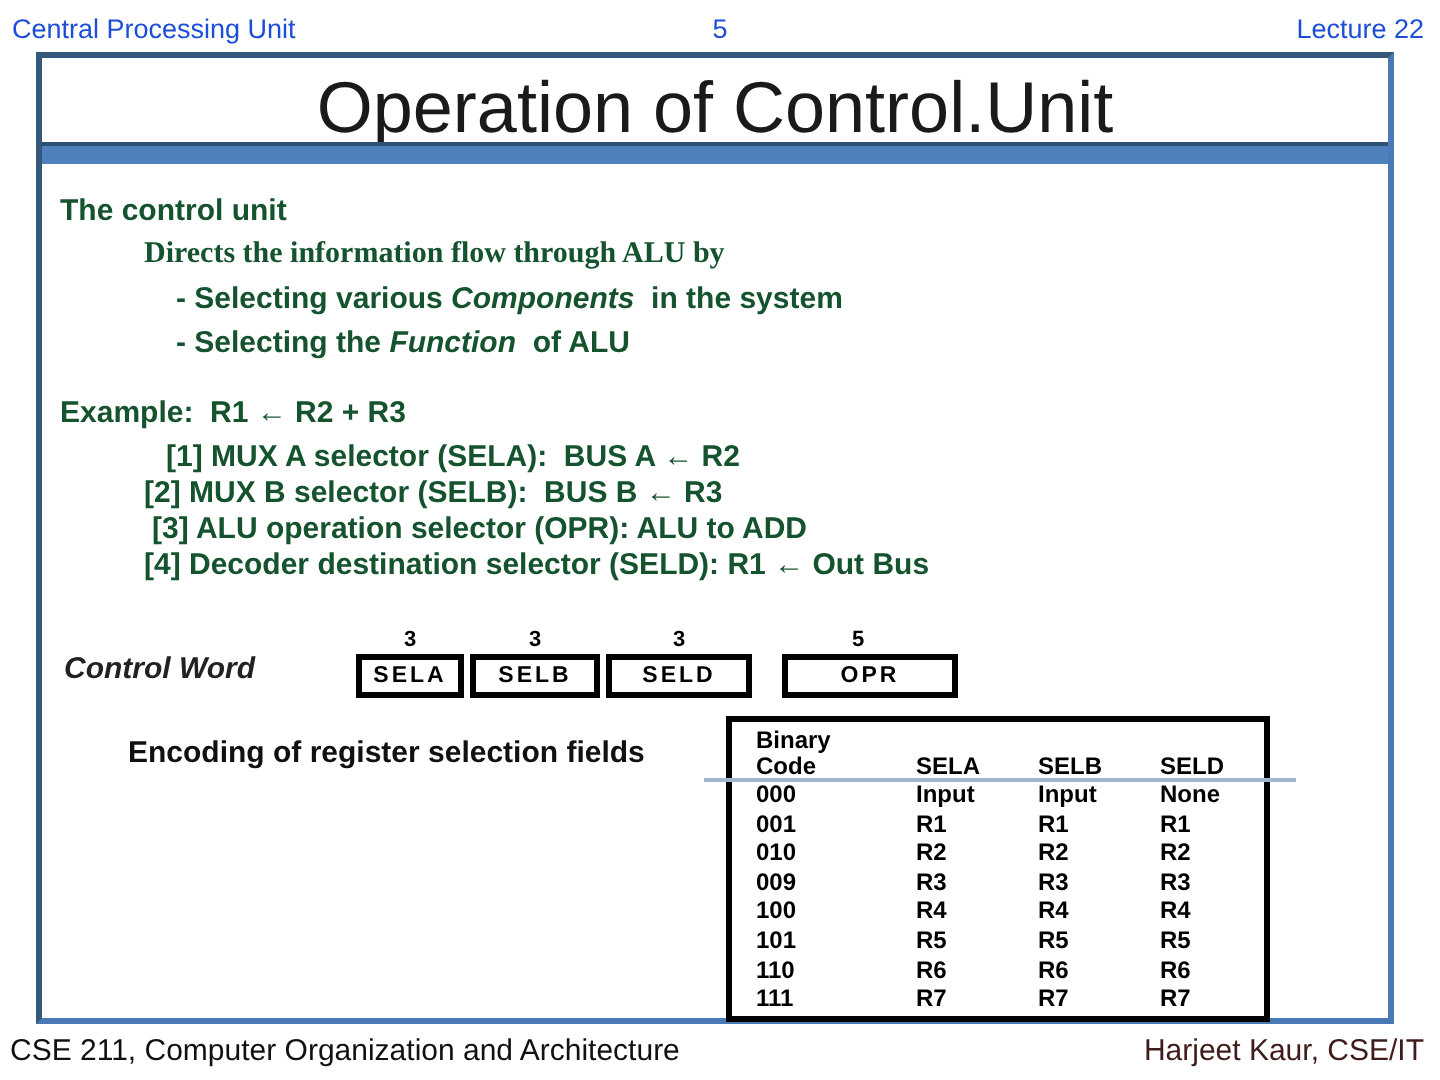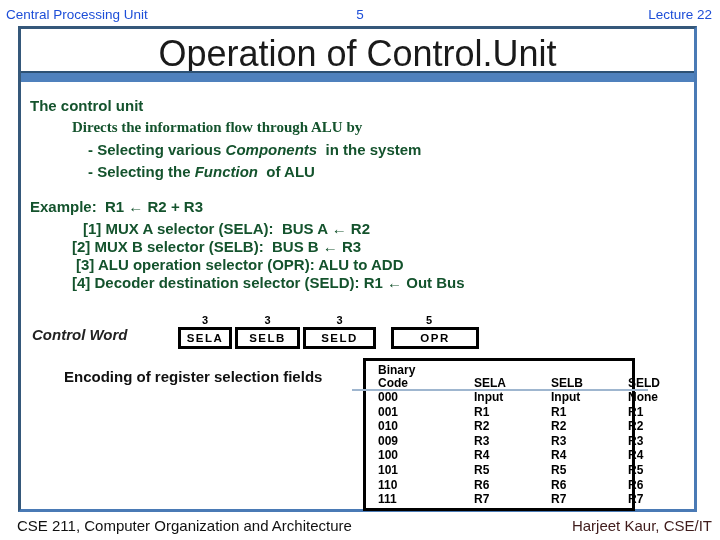--- a/index.html
+++ b/index.html
@@ -68,31 +68,31 @@
   .w-opr  { width:88px;margin-left:12px; }
 
   .enc-label { left:32px; top:368px; color:#111;margin-left:32px; }
 
   
   .enc-table {
     position:absolute; left:363px; top:358px; width:272px; height:153px;
     border:3px solid #000; background:#fff; z-index:2;
     font-weight:bold; font-size:12px; color:#000;
   }
-  .tgrid { display:grid; grid-template-columns:80px 61px 61px 1fr; padding-left:12px;gap:16px; }
+  .tgrid { display:grid; grid-template-columns:80px 61px 61px 1fr; padding-left:12px; }
   .thead { align-items:end; height:29px; }
   .thead .h1 { line-height:13px; padding-top:3px; }
   .trow { height:14.6px; line-height:14.6px; }
   .hdr-rule {
     position:absolute; left:352px; top:389px; width:296px; height:2px;
     background:#9fb6cf; z-index:3;
   }
 
   
-  .ftr { font-size:15px; top:517px;margin-left:12px; }
+  .ftr { font-size:15px; top:517px; }
   .ftr-left { left:5px; color:#111; }
   .ftr-right { right:8px; color:#3f1b1b; }
 </style>
 </head>
 <body>
 
 <span class="abs hdr hdr-left">Central Processing Unit</span>
 <span class="abs hdr hdr-center">5</span>
 <span class="abs hdr hdr-right">Lecture 22</span>
 

